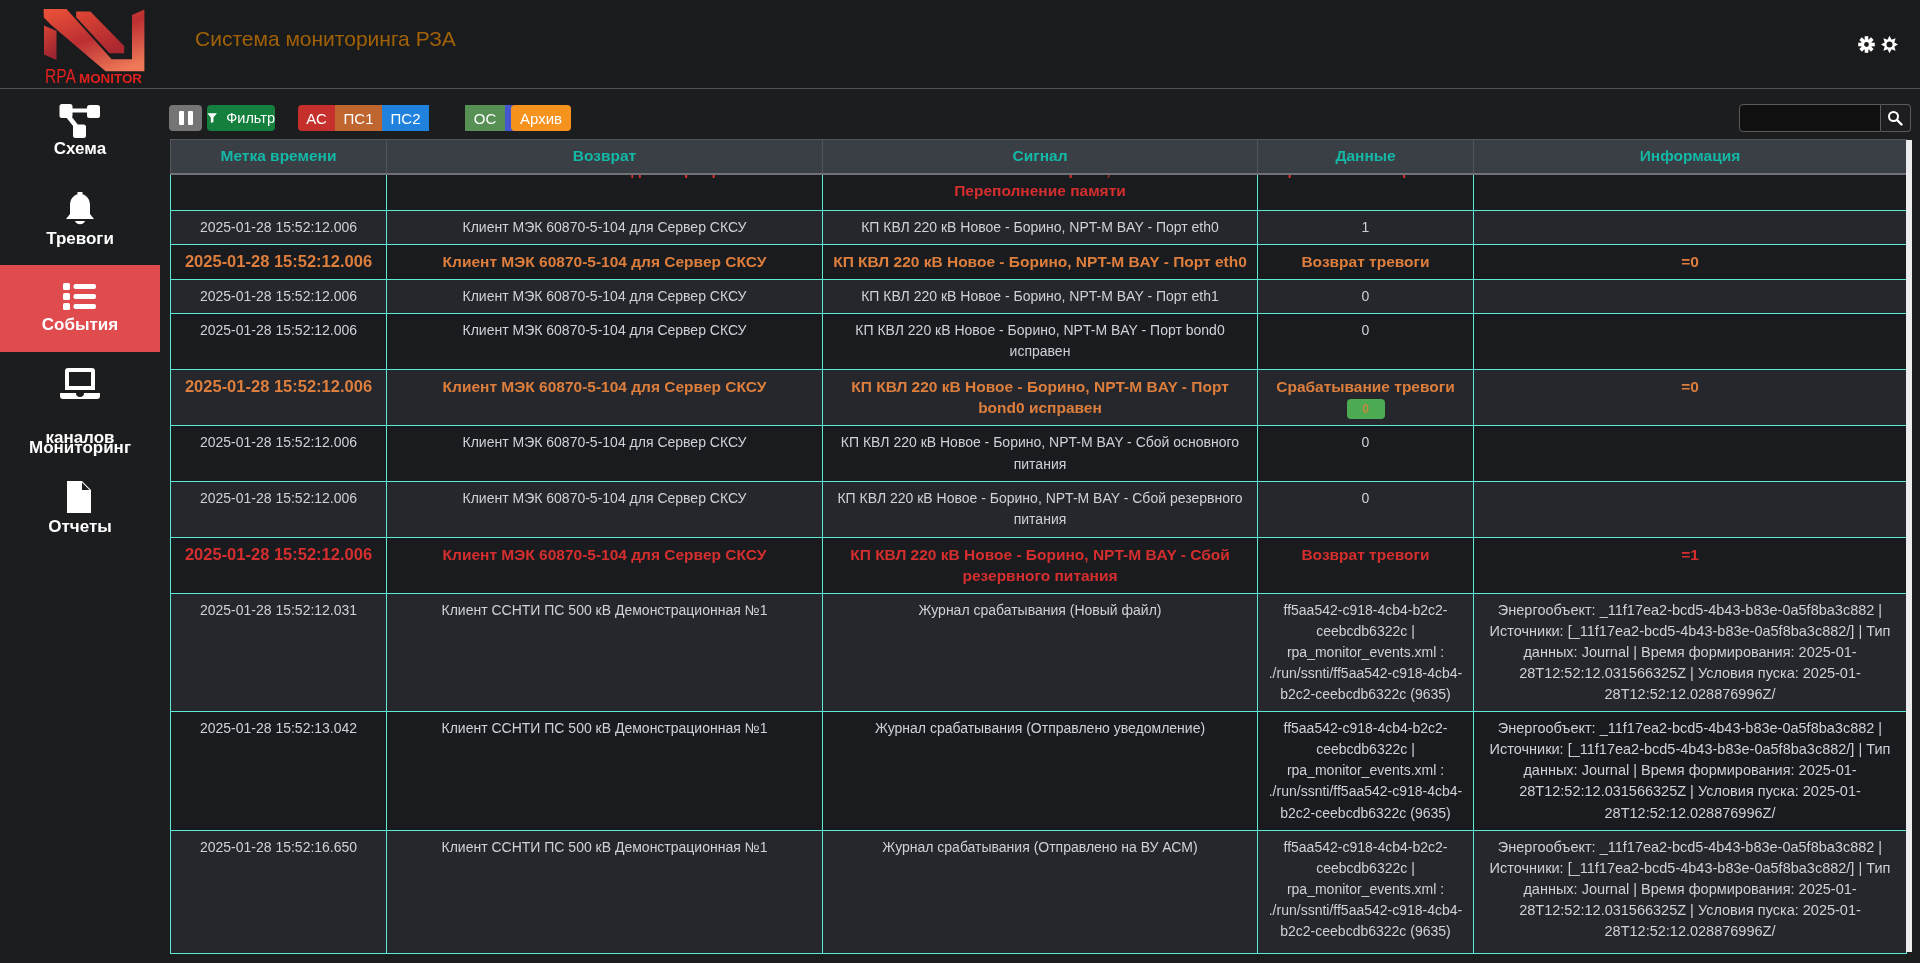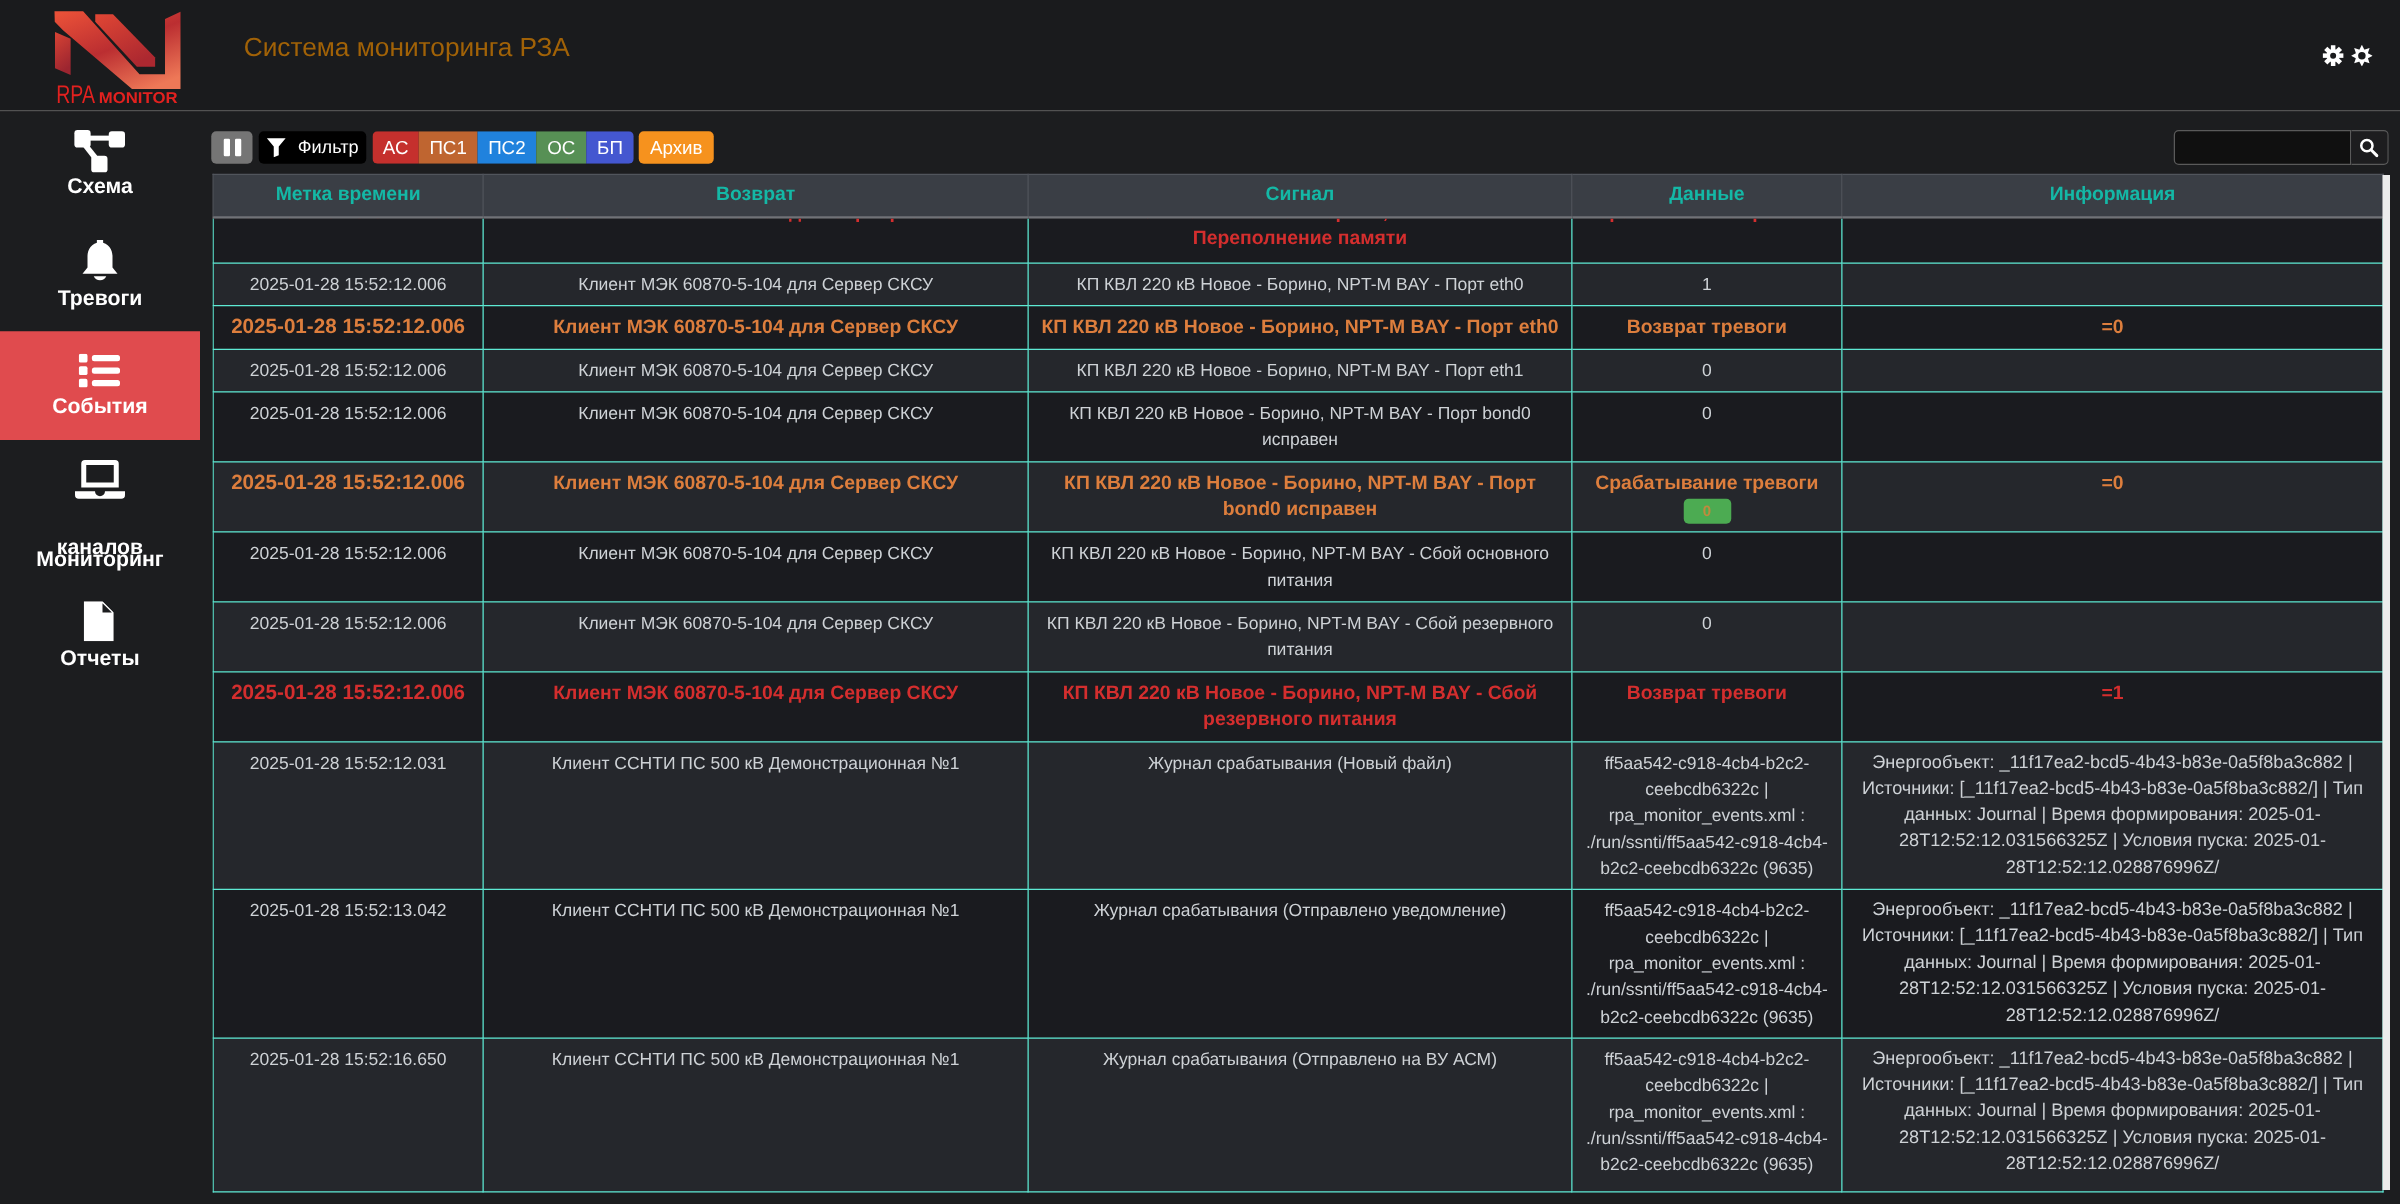--- a/index.html
+++ b/index.html
@@ -11,21 +11,21 @@
   #topbar { position:absolute; left:0; top:0; width:1920px; height:89px; background:#1a1b1d; border-bottom:1px solid #525252; }
   #title { position:absolute; left:195px; top:27px; font-size:21px; color:#a16207; }
   
   #sidebar { position:absolute; left:0; top:90px; width:160px; height:873px; background:#1c1d1f; }
   .nav-label { position:absolute; width:160px; text-align:center; color:#fff; font-weight:bold; font-size:17px; }
   #active-item { position:absolute; left:0; top:175px; width:160px; height:87px; background:#e04b4e; }
   
   .btn { position:absolute; top:105px; height:26px; border-radius:4px; color:#fff;
          display:flex; align-items:center; justify-content:center; font-size:15px; }
   #btn-pause { left:169px; width:33px; background:#757575; }
-  #btn-filter { left:207px; width:86px; background:#000000; font-size:14.5px; }
+  #btn-filter { left:207px; width:68px; background:#15803d; font-size:14.5px; }
   #chips { position:absolute; left:298px; top:105px; height:26px; display:flex; border-radius:4px; overflow:hidden; }
   .chip { height:26px; display:flex; align-items:center; justify-content:center; color:#fff; font-size:15px; }
   #btn-archive { left:511px; width:60px; background:#f6921e; }
   #search { position:absolute; left:1739px; top:104px; width:172px; height:28px; }
   #search-input { position:absolute; left:0; top:0; width:142px; height:28px; background:#101010;
      border:1px solid #5a5a5a; border-radius:4px 0 0 4px; }
   #search-btn { position:absolute; left:142px; top:0; width:30px; height:28px; background:#1d1d1f;
      border:1px solid #5a5a5a; border-left:none; border-radius:0 4px 4px 0; }
   
   table { border-collapse:collapse; table-layout:fixed; width:1736px; }
@@ -150,21 +150,21 @@
     <span style="display:inline-block;width:5px;height:14px;background:#fff;border-radius:1px;"></span>
   </div>
 <div id="btn-filter" class="btn">
   <svg width="16" height="16" viewBox="0 0 16 16" fill="#fff" style="margin-right:9px;">
     <path d="M0.5 0.5h15L10 7.2V14.2l-4 1.6V7.2z"></path>
   </svg>Фильтр</div>
 <div id="chips">
   <div class="chip" style="width:37px;background:#c5302d;">АС</div>
   <div class="chip" style="width:47px;background:#bf6530;">ПС1</div>
   <div class="chip" style="width:47px;background:#2082dd;">ПС2</div>
-  <div class="chip" style="width:40px;background:#579055;">ОС</div>
+  <div class="chip" style="width:40px;background:#579055;margin-left:36px;">ОС</div>
   <div class="chip" style="width:38px;background:#4457d0;">БП</div>
 </div>
 <div id="btn-archive" class="btn">Архив</div>
 <div id="search">
   <div id="search-input"></div>
   <div id="search-btn">
     <svg width="16" height="16" viewBox="0 0 16 16" style="margin:5px 0 0 6px;">
       <circle cx="6.5" cy="6.5" r="4.5" fill="none" stroke="#fff" stroke-width="2"></circle>
       <line x1="10" y1="10" x2="14.5" y2="14.5" stroke="#fff" stroke-width="2.4" stroke-linecap="round"></line>
     </svg>

